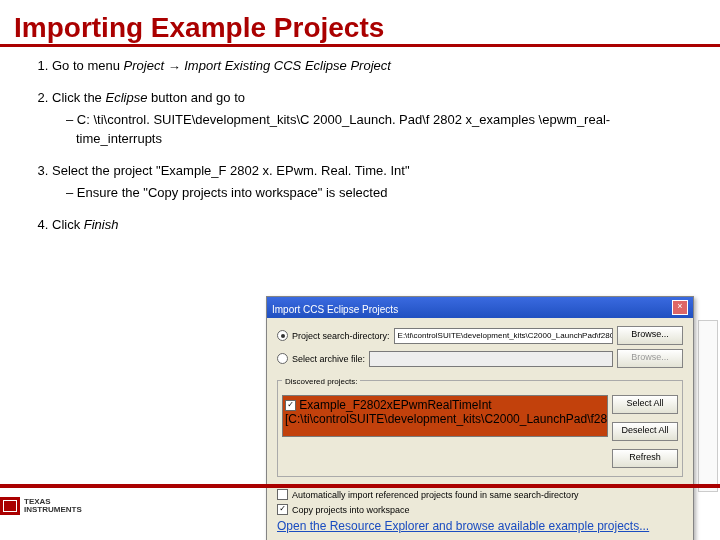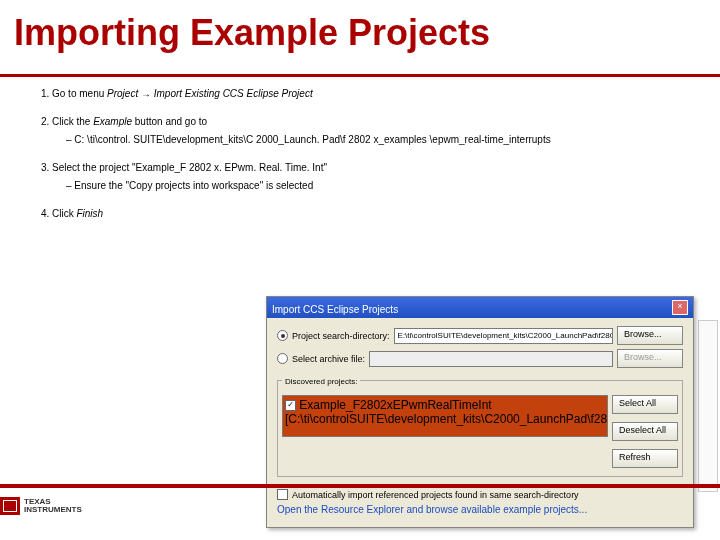--- a/index.html
+++ b/index.html
@@ -1,61 +1,61 @@
 <!DOCTYPE html>
 <html><head>
 <meta charset="utf-8">
 <style>
 body{margin:0;width:720px;height:540px;background:#fff;font-family:Arial,sans-serif;position:relative;overflow:hidden}
-.title{font-size:36px;font-weight:bold;color:#a00;padding:12px 0 20px 14px}
+.title{font-size:28px;font-weight:bold;color:#a00;padding:12px 0 0 14px}
 .title-bar{height:3px;background:#a00;margin:0 0 10px 0}
-.content{padding:0 24px;color:#000;font-size:10px}
+.content{padding:0 24px;color:#000;font-size:13px}
 ol.steps{list-style:decimal;margin:0;padding-left:28px}
 ol.steps>li{margin-bottom:14px;line-height:1.4}
 .sub{margin:4px 0 0 0;padding-left:14px}
 .sub-item{text-indent:-10px;padding-left:10px;margin-bottom:3px}
 i{font-style:italic}
 .dialog{position:absolute;right:26px;top:296px;width:426px;background:#ece9d8;border:1px solid #848484;font-size:9px;font-family:Tahoma,sans-serif;box-shadow:2px 2px 4px rgba(0,0,0,.3)}
 .titlebar{background:linear-gradient(#3a6ae0,#2050c0);color:#fff;padding:3px 5px;font-size:10px;display:flex;align-items:flex-end}
 .titlebar .x{margin-left:auto;width:14px;height:13px;background:#d66;border:1px solid #fff;color:#fff;text-align:center;line-height:11px;font-size:9px}
 .dlg-head{background:#fff;padding:6px 10px;border-bottom:1px solid #aaa}
 .dlg-head .t{font-weight:bold;font-size:10px}
 .dlg-head .st{color:#555;font-size:8px}
 .dlg-body{padding:8px 10px}
 .row{display:flex;align-items:center;margin-bottom:4px;gap:4px}
 .radio{width:9px;height:9px;border:1px solid #666;border-radius:50%;background:#fff;display:inline-flex;align-items:center;justify-content:center}
 .radio.on::after{content:"";width:4px;height:4px;background:#333;border-radius:50%}
 .pathbox{flex:1;height:14px;border:1px solid #7a7a7a;background:#fff;font-size:8px;padding:0 3px;line-height:14px;overflow:hidden;white-space:nowrap}
-.btn{height:17px;min-width:52px;border:1px solid #848484;background:linear-gradient(#fff,#e3e3d5);font-size:9px;padding:0 6px;line-height:15px;}
+.btn{height:17px;min-width:52px;border:1px solid #848484;background:linear-gradient(#fff,#e3e3d5);font-size:9px;padding:0 6px;line-height:15px;text-align:center}
 .group{border:1px solid #aaa;margin:12px 0;padding:4px}
 .group-l{font-size:8px;position:relative;top:-9px;background:#ece9d8;padding:0 3px}
 .list{height:36px;border:1px solid #7a7a7a;background:#c2410c;padding:2px;font-size:12px;overflow:hidden}
 .chk{width:9px;height:9px;border:1px solid #666;background:#fff;display:inline-block;vertical-align:middle;text-align:center;line-height:8px;font-size:8px}
 .chk.on::after{content:"✓";color:#000}
-.link{color:#1a4cc0;font-size:10px}
+.link{color:#1a4cc0;text-decoration:underline;font-size:12px}
 .footer-bar{position:absolute;bottom:16px;left:0;right:0;height:36px;border-top:4px solid #a00;display:flex;align-items:center;justify-content:flex-start;padding-right:44px;gap:6px}
 .ti-logo{display:flex;align-items:center;gap:4px}
 .ti-chip{width:20px;height:18px;background:#a00;position:relative}
 .ti-chip::before{content:"";position:absolute;inset:3px;border:1px solid #fff}
 .ti-text{font-size:8px;font-weight:bold;color:#333;line-height:1}
 .sidebox{position:absolute;right:2px;top:320px;width:18px;height:170px;border:1px solid #ccc;background:#fafafa}
 </style>
 </head>
 <body>
 
 <div class="title">Importing Example Projects</div>
 <div class="title-bar"></div>
 
 <div class="content">
   <ol class="steps">
     <li>
       <span>Go to menu </span><i>Project</i><span> → </span><i>Import Existing CCS Eclipse Project</i>
     </li>
     <li>
-      <span>Click the </span><i>Example</i><span> button and go to</span>
+      <span>Click the </span><i>Eclipse</i><span> button and go to</span>
       <div class="sub">
           <div class="sub-item">– C: \ti\control. SUITE\development_kits\C 2000_Launch. Pad\f 2802 x_examples \epwm_real-time_interrupts</div>
         </div>
     </li>
     <li>
       <span>Select the project "Example_F 2802 x. EPwm. Real. Time. Int"</span>
       <div class="sub">
           <div class="sub-item">– Ensure the "Copy projects into workspace" is selected</div>
         </div>
     </li>
@@ -97,20 +97,24 @@
           <div class="btn">Deselect All</div>
           <div class="btn">Refresh</div>
         </div>
       </div>
     </div>
     <div class="row">
         <span class="chk"></span>
         <span>Automatically import referenced projects found in same search-directory</span>
       </div>
     <div class="row">
+        <span class="chk on"></span>
+        <span>Copy projects into workspace</span>
+      </div>
+    <div class="row">
         <span class="link">Open the Resource Explorer and browse available example projects...</span>
       </div>
   </div>
 
 </div>
 
 <div class="footer-bar">
   <div class="ti-logo">
     <div class="ti-chip"></div>
     <div class="ti-text">

